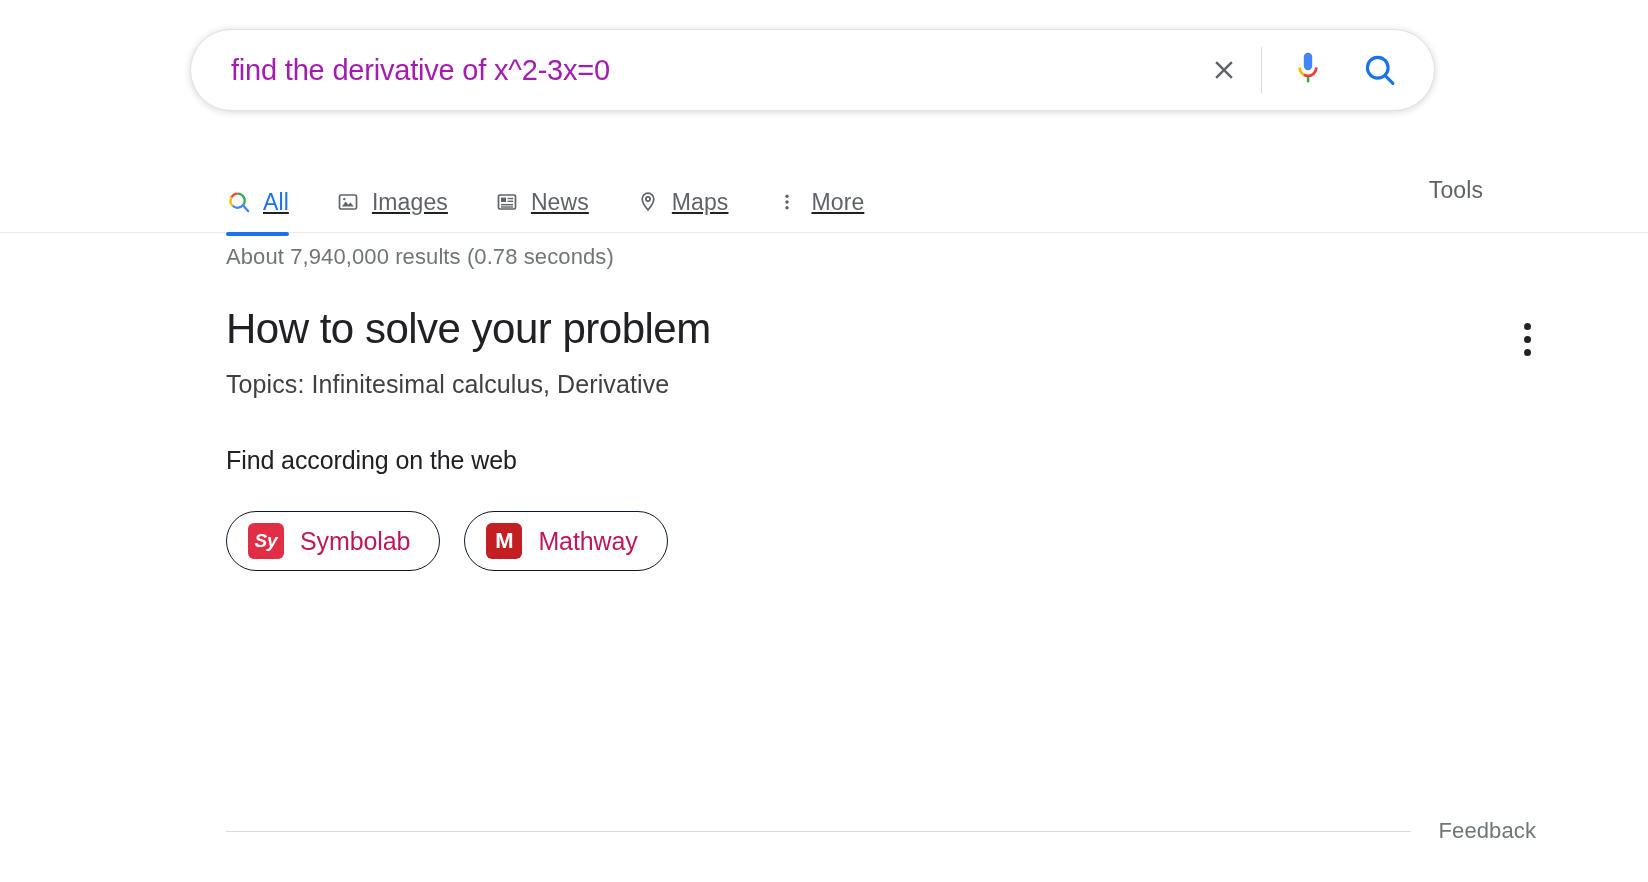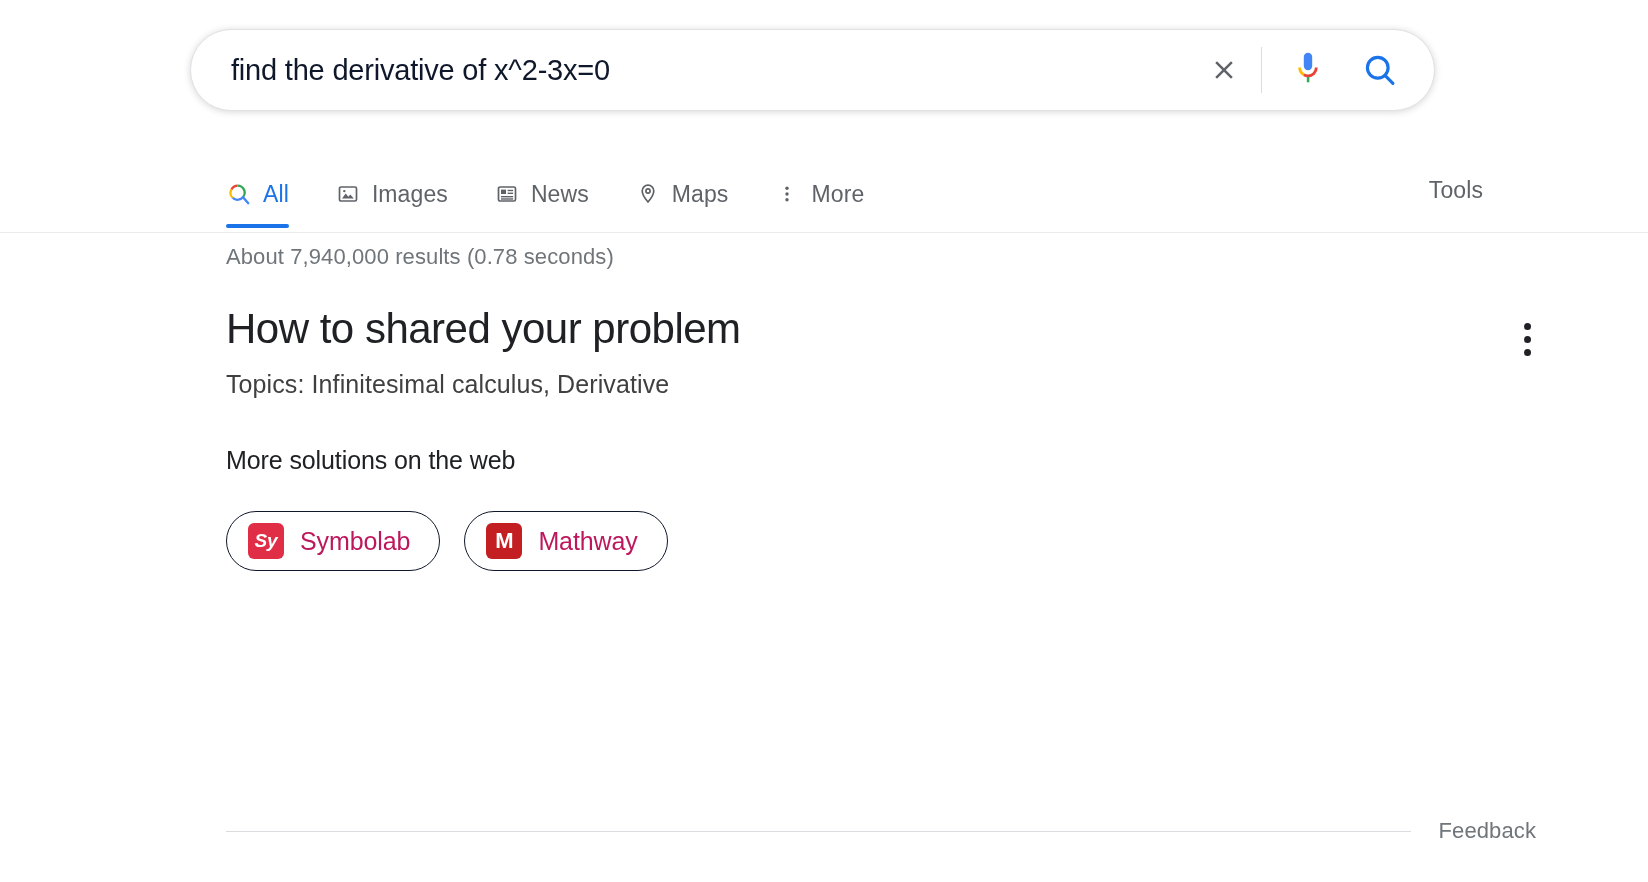--- a/index.html
+++ b/index.html
@@ -35,21 +35,21 @@
     display: flex;
     align-items: center;
     padding: 0 24px 0 38px;
   }
   .search-input {
     flex: 1 1 auto;
     border: none;
     outline: none;
     font-family: "Liberation Sans", sans-serif;
     font-size: 29px;
-    color: #0f172a;
+    color: #a21caf;
     background: transparent;
     letter-spacing: -0.2px;
   }
   .sb-icon {
     flex: 0 0 auto;
     display: flex;
     align-items: center;
     justify-content: center;
     cursor: pointer;
   }
@@ -69,24 +69,25 @@
     position: absolute;
     left: 0;
     top: 160px;
     width: 1648px;
     height: 72px;
     border-bottom: 1px solid #ebebeb;
   }
   .nav-inner {
     position: absolute;
     left: 226px;
-    top: 4px;
+    top: 12px;
     display: flex;
     align-items: flex-start;
     height: 72px;
+    text-decoration: underline;
   }
   .tab {
     display: flex;
     align-items: center;
     height: 60px;
     margin-right: 46px;
     cursor: pointer;
     position: relative;
     font-size: 23px;
     color: #5f6368;
@@ -346,32 +347,32 @@
 
   </div>
   <div class="tools-btn">Tools</div>
 </div>
 
 <div class="content">
 
   <div class="result-stats">About 7,940,000 results (0.78 seconds)</div>
 
   <div class="card-head">
-    <div class="card-title">How to shared your problem</div>
+    <div class="card-title">How to solve your problem</div>
     <div class="kebab-menu">
       <span></span>
       <span></span>
       <span></span>
     </div>
   </div>
 
   <div class="card-topics">Topics: Infinitesimal calculus, Derivative</div>
 
 
-  <div class="section-title">More solutions on the web</div>
+  <div class="section-title">Find according on the web</div>
 
 
   <div class="providers">
     <div class="provider">
       <span class="provider-logo logo-sy">Sy</span>
       <span class="provider-label">Symbolab</span>
     </div>
     <div class="provider">
       <span class="provider-logo logo-mw">M</span>
       <span class="provider-label">Mathway</span>

